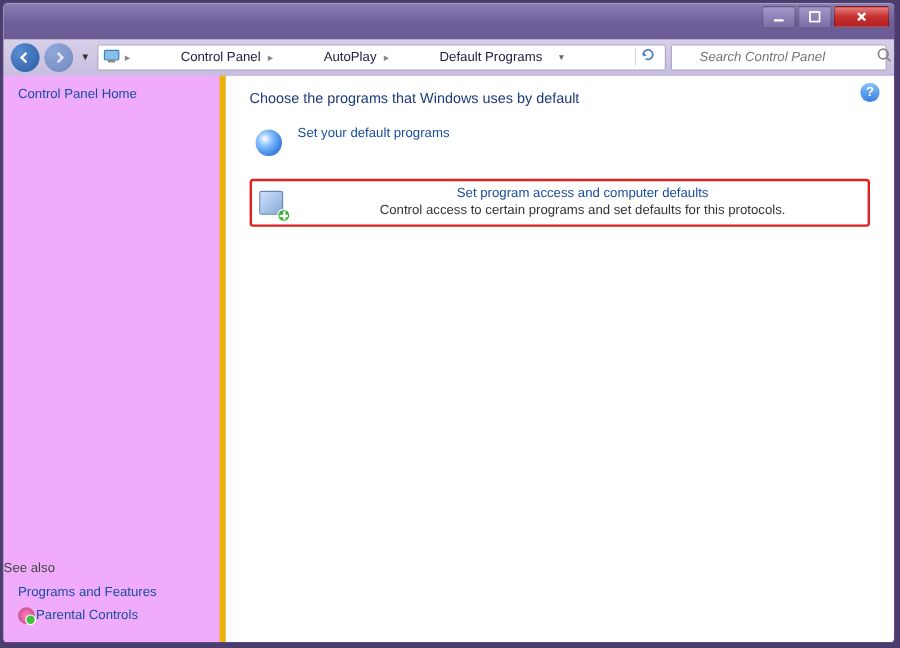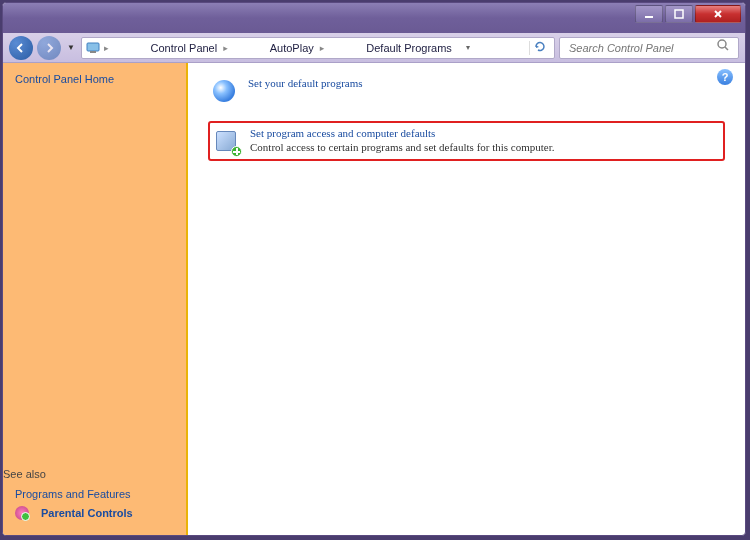--- a/index.html
+++ b/index.html
@@ -17,41 +17,41 @@
 
 .addressbar { height: 30px; background: linear-gradient(180deg, #d8d0e8 0%, #c8bee0 100%); display: flex; align-items: center; padding: 0 6px; gap: 4px; border-bottom: 1px solid #aaa0c8; }
 .navbtn { width: 24px; height: 24px; border-radius: 50%; background: radial-gradient(circle at 30% 30%, #5a8cd4, #2a5ca4); display: flex; align-items: center; justify-content: center; color: #fff; font-size: 12px; }
 .navbtn.fwd { opacity: 0.55; }
 .navdd { width: 12px; height: 24px; display: flex; align-items: center; justify-content: center; color: #333; font-size: 8px; }
 .locbar { flex: 1; height: 22px; background: #fff; border: 1px solid #b0a8c8; border-radius: 2px; display: flex; align-items: center; padding: 0 4px; gap: 4px; }
 .locbar .sep { color: #888; font-size: 9px; }
 .locbar .crumb { color: #224; padding: 0 2px; cursor: default; margin-left: 36px; }
 .locbar .crumbdd { font-size: 8px; color: #666; padding-left: 8px; }
 .locbar .refresh { padding: 0 4px; color: #666; border-left: 1px solid #ddd; margin-left: auto; }
-.searchbox { width: 180px; height: 22px; background: #fff; border: 1px solid #b0a8c8; border-radius: 2px; display: flex; padding: 0 9px; gap: 4px; }
+.searchbox { width: 180px; height: 22px; background: #fff; border: 1px solid #b0a8c8; border-radius: 2px; display: flex; align-items: center; padding: 0 23px; gap: 4px; }
 .searchbox input { border: none; outline: none; flex: 1; font-size: 11px; color: #666; font-style: italic; background: transparent; }
 .searchbox .sicon { color: #888; width: 14px; height: 14px; }
 
 
 .body { display: flex; height: calc(100% - 60px); }
-.sidebar { width: 185px; background: #fdba74; border-right: 2px solid #eab308; padding: 10px 12px; display: flex; flex-direction: column; position: relative; }
+.sidebar { width: 185px; background: #f0abfc; border-right: 5px solid #eab308; padding: 10px 12px; display: flex; flex-direction: column; position: relative; }
 .sidebar .home { color: #1a4ca0; font-size: 11px; cursor: pointer; }
 .sidebar .seealsohdr { position: absolute; bottom: 55px; left: 0; color: #444; font-size: 11px; }
 .sidebar .link1 { position: absolute; bottom: 35px; left: 12px; color: #1a4ca0; font-size: 11px; cursor: pointer; }
-.sidebar .link2 { position: absolute; bottom: 15px; left: 12px; display: flex; align-items: center; gap: 12px; color: #1a4ca0; font-size: 11px; cursor: pointer; font-weight: bold; }
+.sidebar .link2 { position: absolute; bottom: 15px; left: 12px; display: flex; align-items: center; gap: 1px; color: #1a4ca0; font-size: 11px; cursor: pointer; }
 .pcicon { width: 14px; height: 14px; display: inline-block; background: radial-gradient(circle, #ff80c0, #c04080); border-radius: 50%; position: relative; }
 .pcicon::after { content: ""; position: absolute; bottom: -1px; right: -1px; width: 7px; height: 7px; background: #40c040; border-radius: 50%; border: 1px solid #fff; }
 
 .main { flex: 1; padding: 12px 20px; position: relative; overflow: auto; }
 .help { position: absolute; top: 6px; right: 12px; width: 16px; height: 16px; border-radius: 50%; background: linear-gradient(180deg, #88c0ff, #3a80e0); color: #fff; font-size: 11px; display: flex; align-items: center; justify-content: center; font-weight: bold; }
 .heading { color: #1a3a7a; font-size: 12px; margin-bottom: 14px; }
 .item { display: flex; gap: 10px; margin-bottom: 14px; position: relative; padding: 2px; }
-.item.hl { border: 2px solid #e02020; border-radius: 3px; padding: 4px 2px; margin-bottom: 29px; }
+.item.hl { border: 2px solid #e02020; border-radius: 3px; padding: 4px 2px; margin-bottom: 29px; text-align: center; }
 .iticon { width: 28px; height: 28px; flex-shrink: 0; position: relative; display: flex; align-items: center; justify-content: center; }
-.itbody { flex: 1; font-family: Liberation Serif, serif; }
+.itbody { flex: 1; }
 .itlink { color: #1a4ca0; font-size: 11px; display: block; margin-bottom: 2px; cursor: pointer; }
 .itdesc { color: #333; font-size: 11px; }
 
 
 .ic-default { background: radial-gradient(circle at 35% 35%, #fff, #88c0ff 30%, #3a80e0 70%); border-radius: 50%; width: 22px; height: 22px; }
 .ic-assoc { background: #fff; border: 1px solid #88aad4; width: 20px; height: 17px; position: relative; }
 .ic-assoc::before { content: ""; position: absolute; top: 3px; left: 2px; right: 2px; height: 2px; background: #88aad4; box-shadow: 0 4px 0 #88aad4, 0 8px 0 #88aad4; }
 .ic-autoplay { background: linear-gradient(135deg, #cce0ff, #88aad4); border: 1px solid #6688bb; width: 20px; height: 20px; border-radius: 2px; }
 .ic-access { background: linear-gradient(135deg, #cce0ff, #88aad4); border: 1px solid #6688bb; width: 20px; height: 20px; border-radius: 2px; }
 .greenplus { position: absolute; bottom: -2px; right: -2px; width: 11px; height: 11px; border-radius: 50%; background: #3ab030; border: 1px solid #fff; }
@@ -134,38 +134,39 @@
       <div class="seealsohdr">See also</div>
       <div class="link1">Programs and Features</div>
       <div class="link2">
         <span class="pcicon"></span>
         <span>Parental Controls</span>
       </div>
     </div>
 
     <div class="main">
       <div class="help">?</div>
+      <div class="heading">Choose the programs that Windows uses by default</div>
 
       <div class="item">
         <div class="iticon">
             <div class="ic-default"></div>
           </div>
         <div class="itbody">
           <span class="itlink">Set your default programs</span>
         </div>
       </div>
 
 
 
       <div class="item hl">
         <div class="iticon">
             <div class="ic-access"></div>
             <div class="greenplus"></div>
           </div>
         <div class="itbody">
           <span class="itlink">Set program access and computer defaults</span>
-          <span class="itdesc">Control access to certain programs and set defaults for this computer.</span>
+          <span class="itdesc">Control access to certain programs and set defaults for this protocols.</span>
         </div>
       </div>
 
     </div>
   </div>
 </div>
 
 </body></html>

